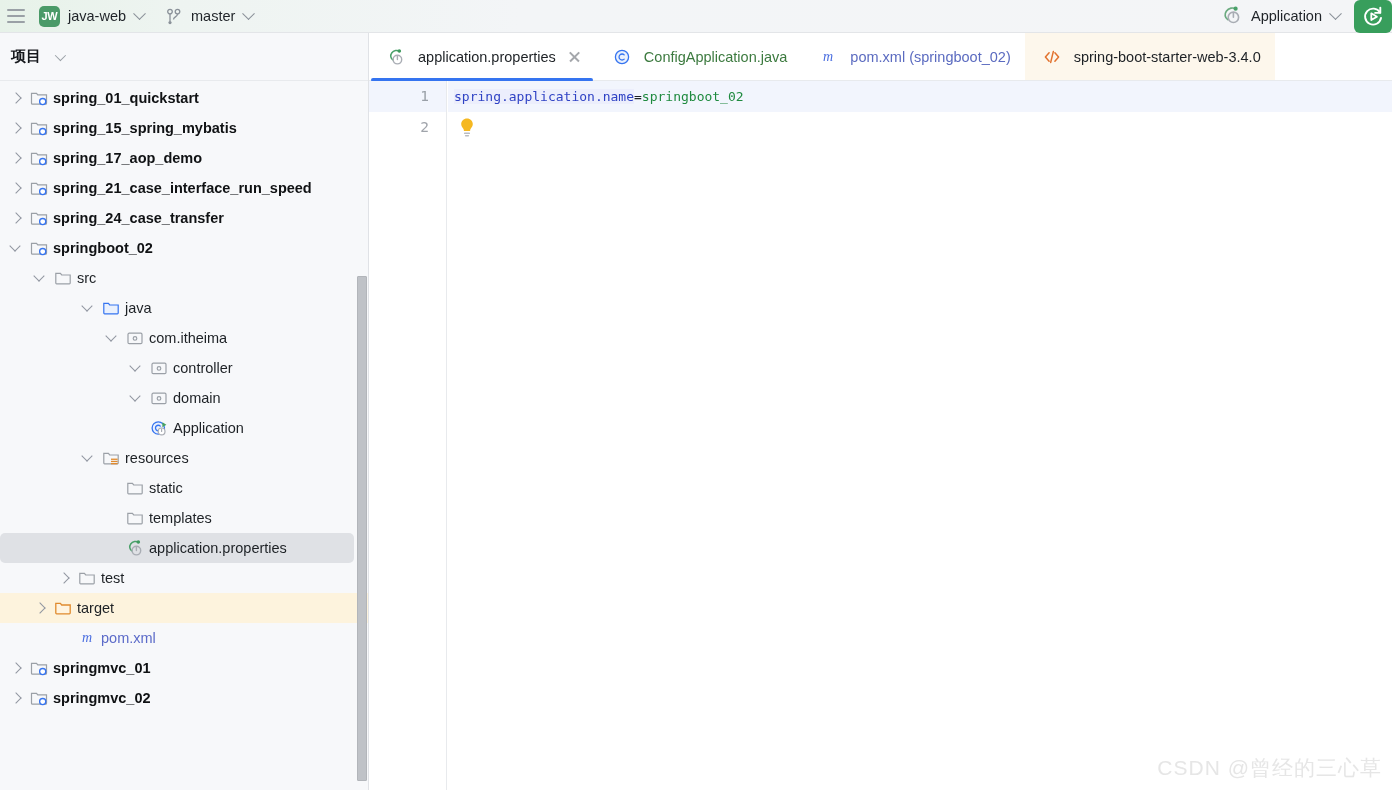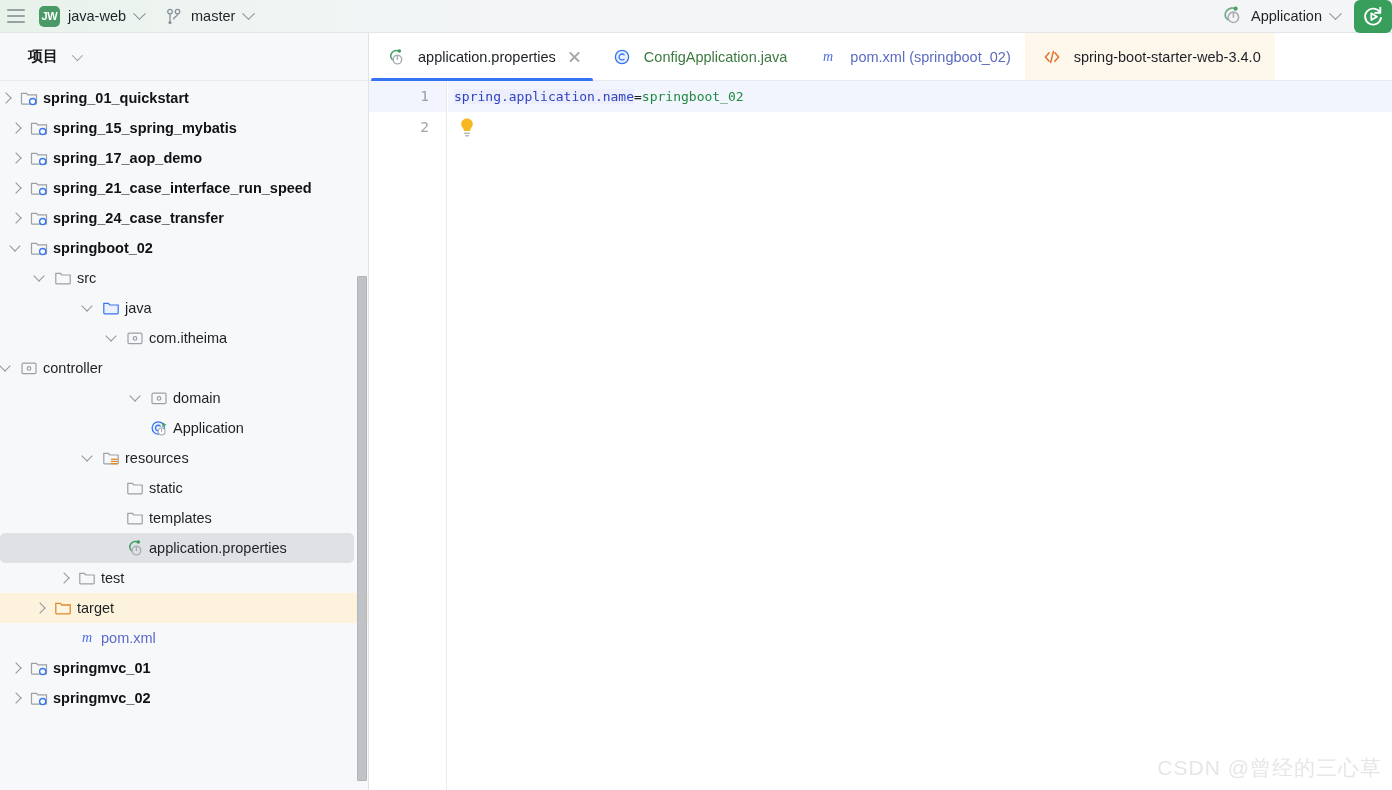--- a/index.html
+++ b/index.html
@@ -60,21 +60,21 @@
   
   .proj-panel {
     position: absolute; left: 0; top: 33px;
     width: 369px; height: 757px;
     background: #f7f8fa;
     border-right: 1px solid #e0e2e6;
     overflow: hidden;
   }
   .panel-head {
     height: 48px; display: flex; align-items: center;
-    padding-left: 28px;
+    padding-left: 11px;
     border-bottom: 1px solid #e8eaed;
     background: #f7f8fa;
   }
   .panel-title { font-size: 15px; color: #15181c; font-weight: 600; }
   .panel-chev {
     width: 8px; height: 8px;
     border-right: 1.6px solid #9aa0a6; border-bottom: 1.6px solid #9aa0a6;
     transform: rotate(45deg) translateY(-2px);
     margin-left: 14px;
   }
@@ -237,21 +237,21 @@
     </div>
   </div>
 </div>
 
 <div class="proj-panel">
   <div class="panel-head">
     <span class="panel-title">项目</span>
     <span class="panel-chev"></span>
   </div>
   <div class="tree" id="tree">
-      <div class="row" style="">
+      <div class="row" style="padding-left: 10px;">
         <span class="arrow closed" style="margin-right: 6px;"></span>
         <span style="display: flex;">
           <svg class="ico" viewBox="0 0 18 18">
             <path d="M1.5 4.3h5l1.3 1.6h8.7v8.3a.9.9 0 0 1-.9.9H2.4a.9.9 0 0 1-.9-.9z" fill="none" stroke="#9ba0a7" stroke-width="1.2"></path>
             <circle cx="12.7" cy="12.6" r="3.1" fill="#fff" stroke="#3574f0" stroke-width="1.3"></circle>
           </svg>
         </span>
         <span class="lbl bold">spring_01_quickstart</span>
       </div>
       <div class="row" style="padding-left: 10px;">
@@ -325,21 +325,21 @@
       <div class="row" style="padding-left: 106px;">
         <span class="arrow open" style="margin-right: 6px;"></span>
         <span style="display: flex;">
           <svg class="ico" viewBox="0 0 18 18">
             <rect x="2" y="4.2" width="14" height="10.4" rx="1.2" fill="none" stroke="#9ba0a7" stroke-width="1.2"></rect>
             <circle cx="9" cy="9.4" r="1.8" fill="none" stroke="#9ba0a7" stroke-width="1.2"></circle>
           </svg>
         </span>
         <span class="lbl">com.itheima</span>
       </div>
-      <div class="row" style="">
+      <div class="row" style="padding-left: 130px;">
         <span class="arrow open" style="margin-right: 6px;"></span>
         <span style="display: flex;">
           <svg class="ico" viewBox="0 0 18 18">
             <rect x="2" y="4.2" width="14" height="10.4" rx="1.2" fill="none" stroke="#9ba0a7" stroke-width="1.2"></rect>
             <circle cx="9" cy="9.4" r="1.8" fill="none" stroke="#9ba0a7" stroke-width="1.2"></circle>
           </svg>
         </span>
         <span class="lbl">controller</span>
       </div>
       <div class="row" style="padding-left: 130px;">

